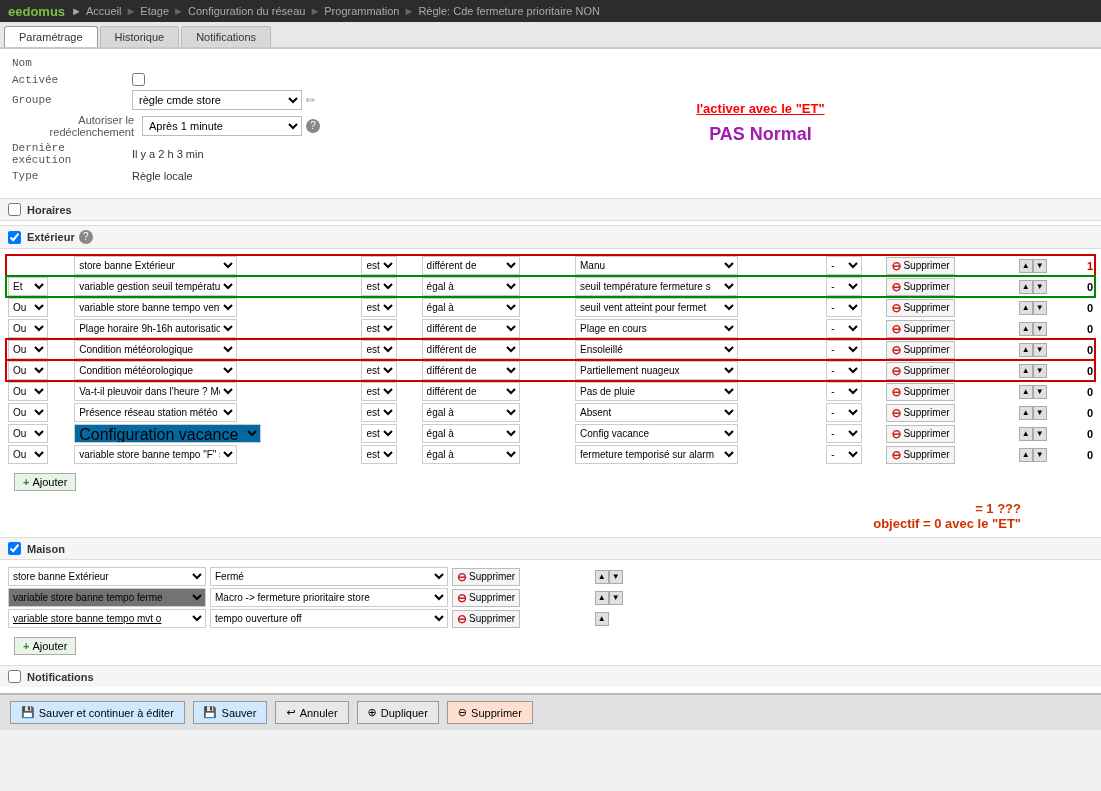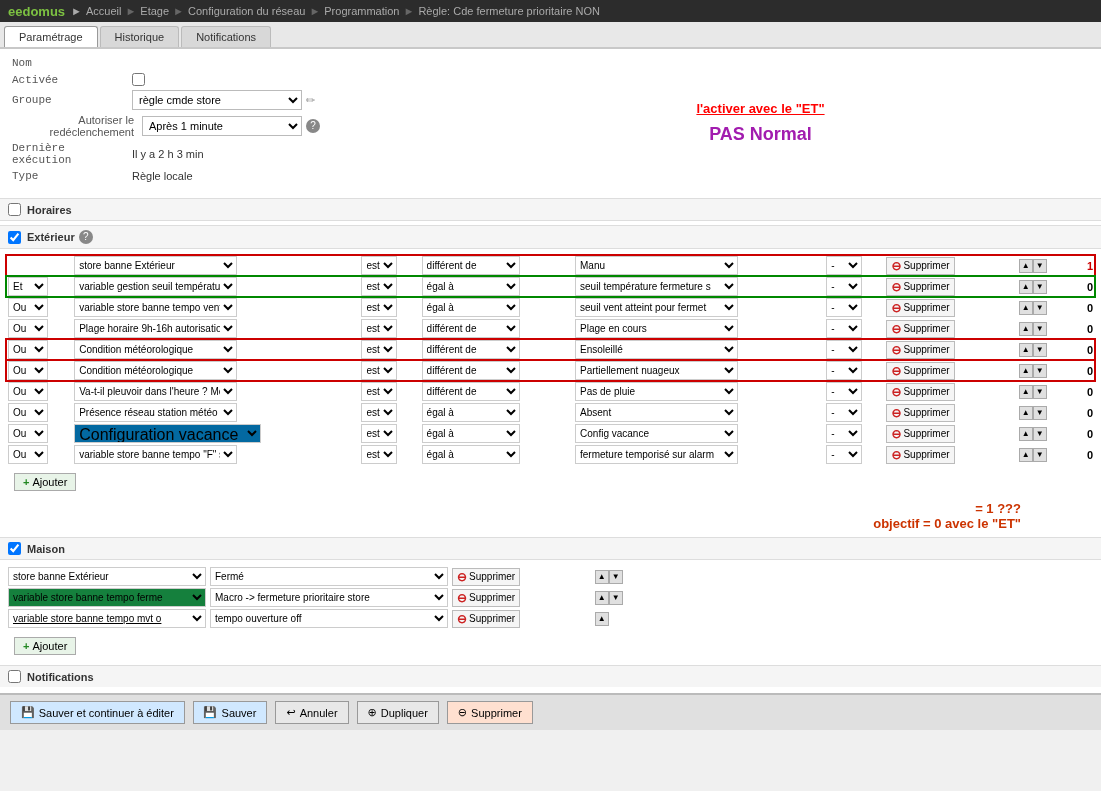--- a/index.html
+++ b/index.html
@@ -289,21 +289,21 @@
     <div style="padding: 2px 6px;">
       <table class="crit" style="width:650px;">
         <tbody id="actions-tbody">
             <tr>
               <td style="width: 200px;"><select style="font-size: 10px; border: 1px solid rgb(204, 204, 204); height: 19px; background: rgb(255, 255, 255); width: 198px;"><option>store banne Extérieur</option></select></td>
               <td style="width: 240px;"><select style="font-size: 10px; border: 1px solid rgb(204, 204, 204); height: 19px; background: rgb(255, 255, 255); width: 238px;"><option>Fermé</option></select></td>
               <td><button class="suppr-btn"><span class="suppr-icon">⊖</span> Supprimer</button></td>
               <td><button class="arrow-btn">▲</button><button class="arrow-btn">▼</button></td>
             </tr>
             <tr>
-              <td style="width: 200px;"><select style="font-size: 10px; border: 1px solid rgb(204, 204, 204); height: 19px; background: #15803d; width: 198px;"><option>variable store banne tempo ferme</option></select></td>
+              <td style="width: 200px;"><select style="font-size: 10px; border: 1px solid rgb(204, 204, 204); height: 19px; background: #737373; width: 198px;"><option>variable store banne tempo ferme</option></select></td>
               <td style="width: 240px;"><select style="font-size: 10px; border: 1px solid rgb(204, 204, 204); height: 19px; background: rgb(255, 255, 255); width: 238px;"><option>Macro -&gt; fermeture prioritaire store</option></select></td>
               <td><button class="suppr-btn"><span class="suppr-icon">⊖</span> Supprimer</button></td>
               <td><button class="arrow-btn">▲</button><button class="arrow-btn">▼</button></td>
             </tr>
             <tr>
               <td style="width: 200px;"><select style="font-size: 10px; border: 1px solid rgb(204, 204, 204); height: 19px; background: rgb(255, 255, 255); width: 198px; text-decoration: underline;"><option>variable store banne tempo mvt o</option></select></td>
               <td style="width: 240px;"><select style="font-size: 10px; border: 1px solid rgb(204, 204, 204); height: 19px; background: rgb(255, 255, 255); width: 238px;"><option>tempo ouverture off</option></select></td>
               <td><button class="suppr-btn"><span class="suppr-icon">⊖</span> Supprimer</button></td>
               <td><button class="arrow-btn">▲</button></td>
             </tr>

